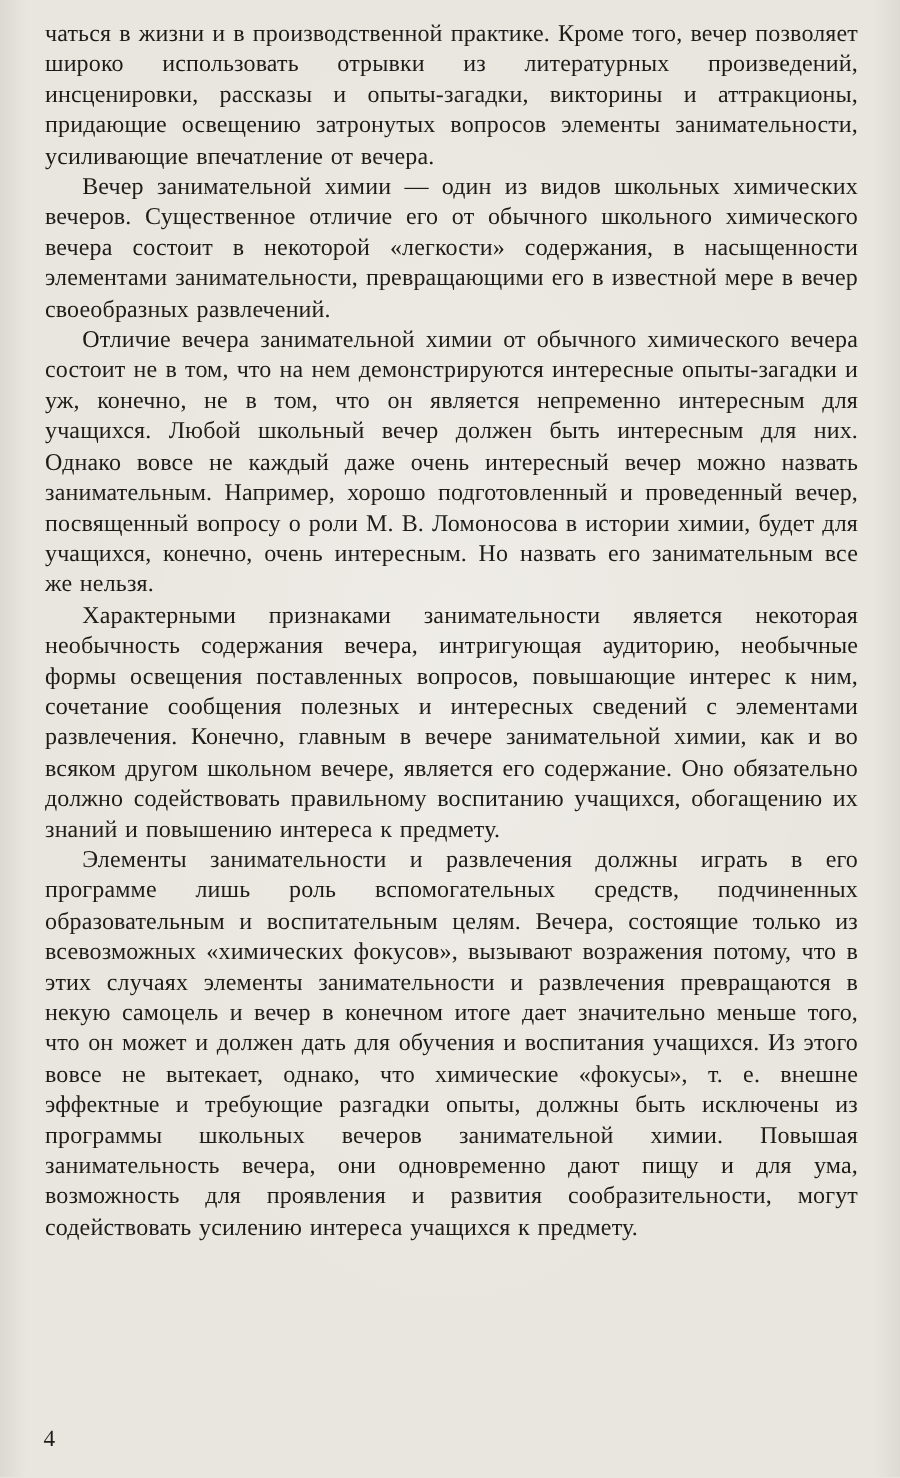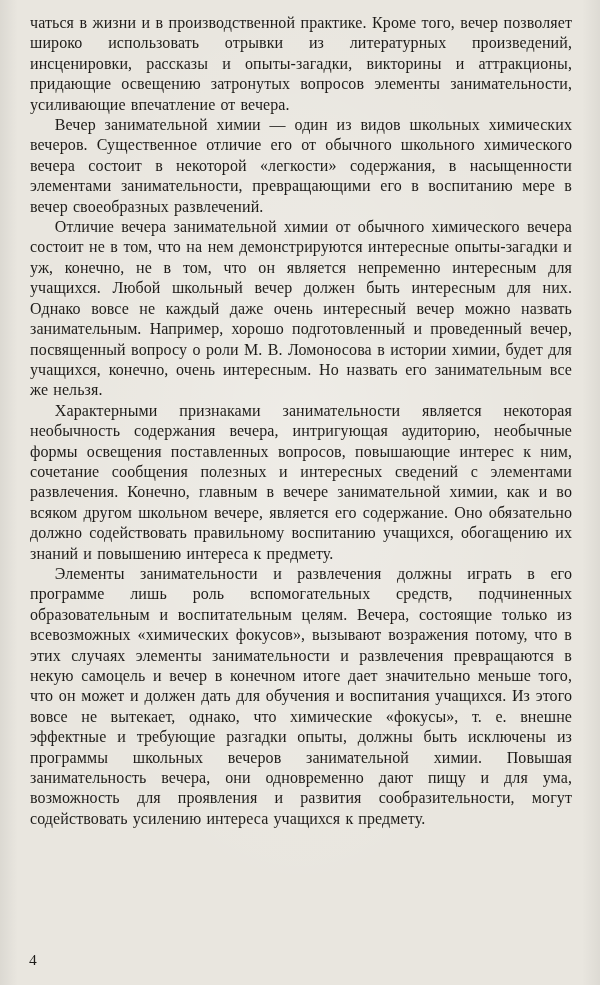--- a/index.html
+++ b/index.html
@@ -46,19 +46,19 @@
     font-size:15.5px;
     color:var(--ink);
   }
 </style>
 </head>
 <body>
 
 <main class="scan-page">
   <div class="text-block">
     <p class="no-indent">чаться в жизни и в производственной практике. Кроме того, вечер позволяет широко использовать отрывки из литературных произведений, инсценировки, рассказы и опыты-загадки, викторины и аттракционы, придающие освещению затронутых вопросов элементы занимательности, усиливающие впечатление от вечера.</p>
-    <p>Вечер занимательной химии — один из видов школьных химических вечеров. Существенное отличие его от обычного школьного химического вечера состоит в некоторой «легкости» содержания, в насыщенности элементами занимательности, превращающими его в воспитанию мере в вечер своеобразных развлечений.</p>
+    <p>Вечер занимательной химии — один из видов школьных химических вечеров. Существенное отличие его от обычного школьного химического вечера состоит в некоторой «легкости» содержания, в насыщенности элементами занимательности, превращающими его в известной мере в вечер своеобразных развлечений.</p>
     <p>Отличие вечера занимательной химии от обычного химического вечера состоит не в том, что на нем демонстрируются интересные опыты-загадки и уж, конечно, не в том, что он является непременно интересным для учащихся. Любой школьный вечер должен быть интересным для них. Однако вовсе не каждый даже очень интересный вечер можно назвать занимательным. Например, хорошо подготовленный и проведенный вечер, посвященный вопросу о роли М. В. Ломоносова в истории химии, будет для учащихся, конечно, очень интересным. Но назвать его занимательным все же нельзя.</p>
     <p>Характерными признаками занимательности является некоторая необычность содержания вечера, интригующая аудиторию, необычные формы освещения поставленных вопросов, повышающие интерес к ним, сочетание сообщения полезных и интересных сведений с элементами развлечения. Конечно, главным в вечере занимательной химии, как и во всяком другом школьном вечере, является его содержание. Оно обязательно должно содействовать правильному воспитанию учащихся, обогащению их знаний и повышению интереса к предмету.</p>
     <p>Элементы занимательности и развлечения должны играть в его программе лишь роль вспомогательных средств, подчиненных образовательным и воспитательным целям. Вечера, состоящие только из всевозможных «химических фокусов», вызывают возражения потому, что в этих случаях элементы занимательности и развлечения превращаются в некую самоцель и вечер в конечном итоге дает значительно меньше того, что он может и должен дать для обучения и воспитания учащихся. Из этого вовсе не вытекает, однако, что химические «фокусы», т. е. внешне эффектные и требующие разгадки опыты, должны быть исключены из программы школьных вечеров занимательной химии. Повышая занимательность вечера, они одновременно дают пищу и для ума, возможность для проявления и развития сообразительности, могут содействовать усилению интереса учащихся к предмету.</p>
   </div>
   <div class="page-number">4</div>
 </main>
 
 </body></html>

